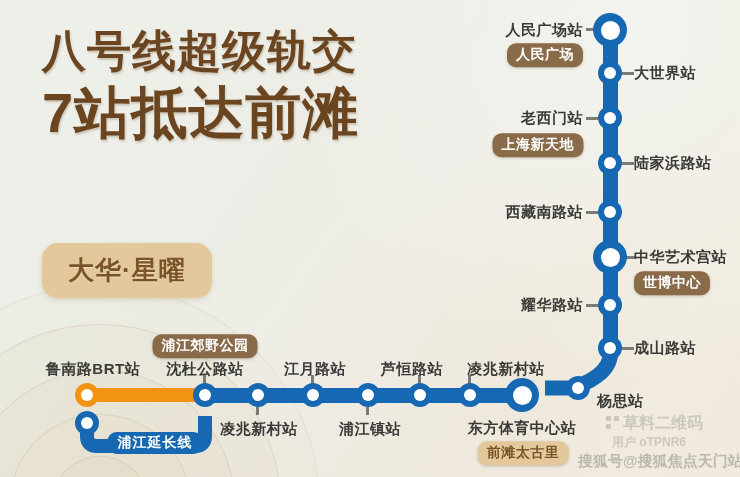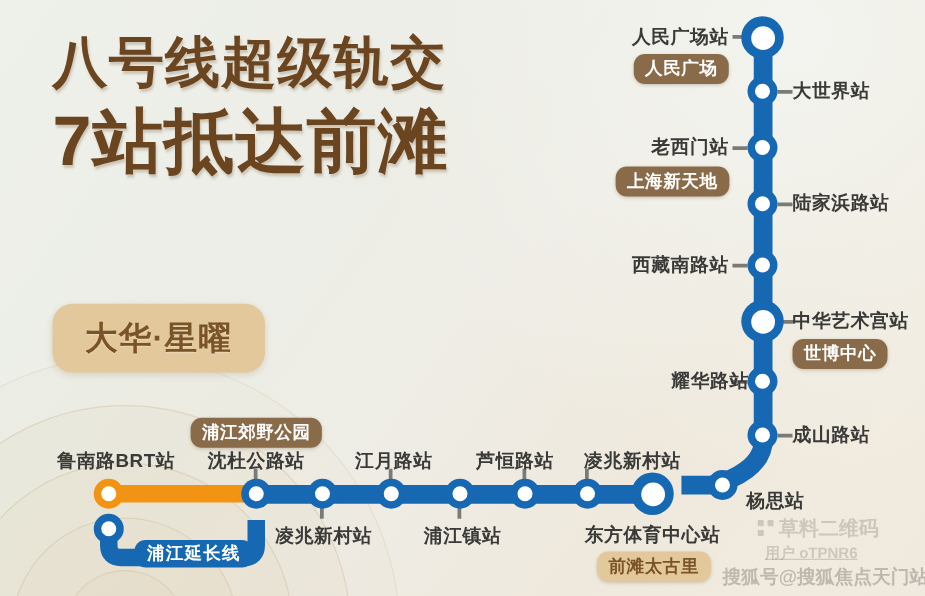--- a/index.html
+++ b/index.html
@@ -105,21 +105,21 @@
 
   .branch-name{
     position:absolute;left:155px;top:443px;transform:translate(-50%,-50%);
     background:#1668b3;color:#fff;font-size:14px;font-weight:bold;
     padding:2px 10px;border-radius:9px;white-space:nowrap;z-index:5;letter-spacing:1px;
   }
 
   
   .wm{position:absolute;color:rgba(120,120,110,.30);font-weight:bold;white-space:nowrap;z-index:6;}
   .wm1{left:606px;top:413px;font-size:16px;}
-  .wm2{left:612px;top:434px;font-size:12px;text-decoration:underline;}
+  .wm2{left:612px;top:434px;font-size:12px;}
   .wm3{left:578px;top:452px;font-size:15px;color:rgba(105,105,98,.38);}
   .qr-glyph{display:inline-block;width:13px;height:13px;margin-right:4px;vertical-align:-1px;}
 </style>
 </head>
 <body>
 
 <div id="root">
 
   <div class="rings">
     <span class="r5"></span>
@@ -194,21 +194,21 @@
   <div class="stn lg" style="left:610px;top:257px;">
       <i></i>
     </div>
   <div class="lbl l" style="left:634px;top:257px;">中华艺术宫站</div>
   <div class="poi l" style="left:634px;top:283px;">世博中心</div>
 
   <div class="tick" style="left:586px;top:304px;width:12px;height:3px;"></div>
   <div class="stn sm" style="left:610px;top:305px;">
       <i></i>
     </div>
-  <div class="lbl r" style="left:583px;top:305px;margin-left:16px;">耀华路站</div>
+  <div class="lbl r" style="left:583px;top:305px;">耀华路站</div>
 
   <div class="tick" style="left:622px;top:347px;width:12px;height:3px;"></div>
   <div class="stn sm" style="left:610px;top:348px;">
       <i></i>
     </div>
   <div class="lbl l" style="left:634px;top:348px;">成山路站</div>
 
   <div class="stn sm" style="left:578px;top:388px;">
       <i></i>
     </div>

